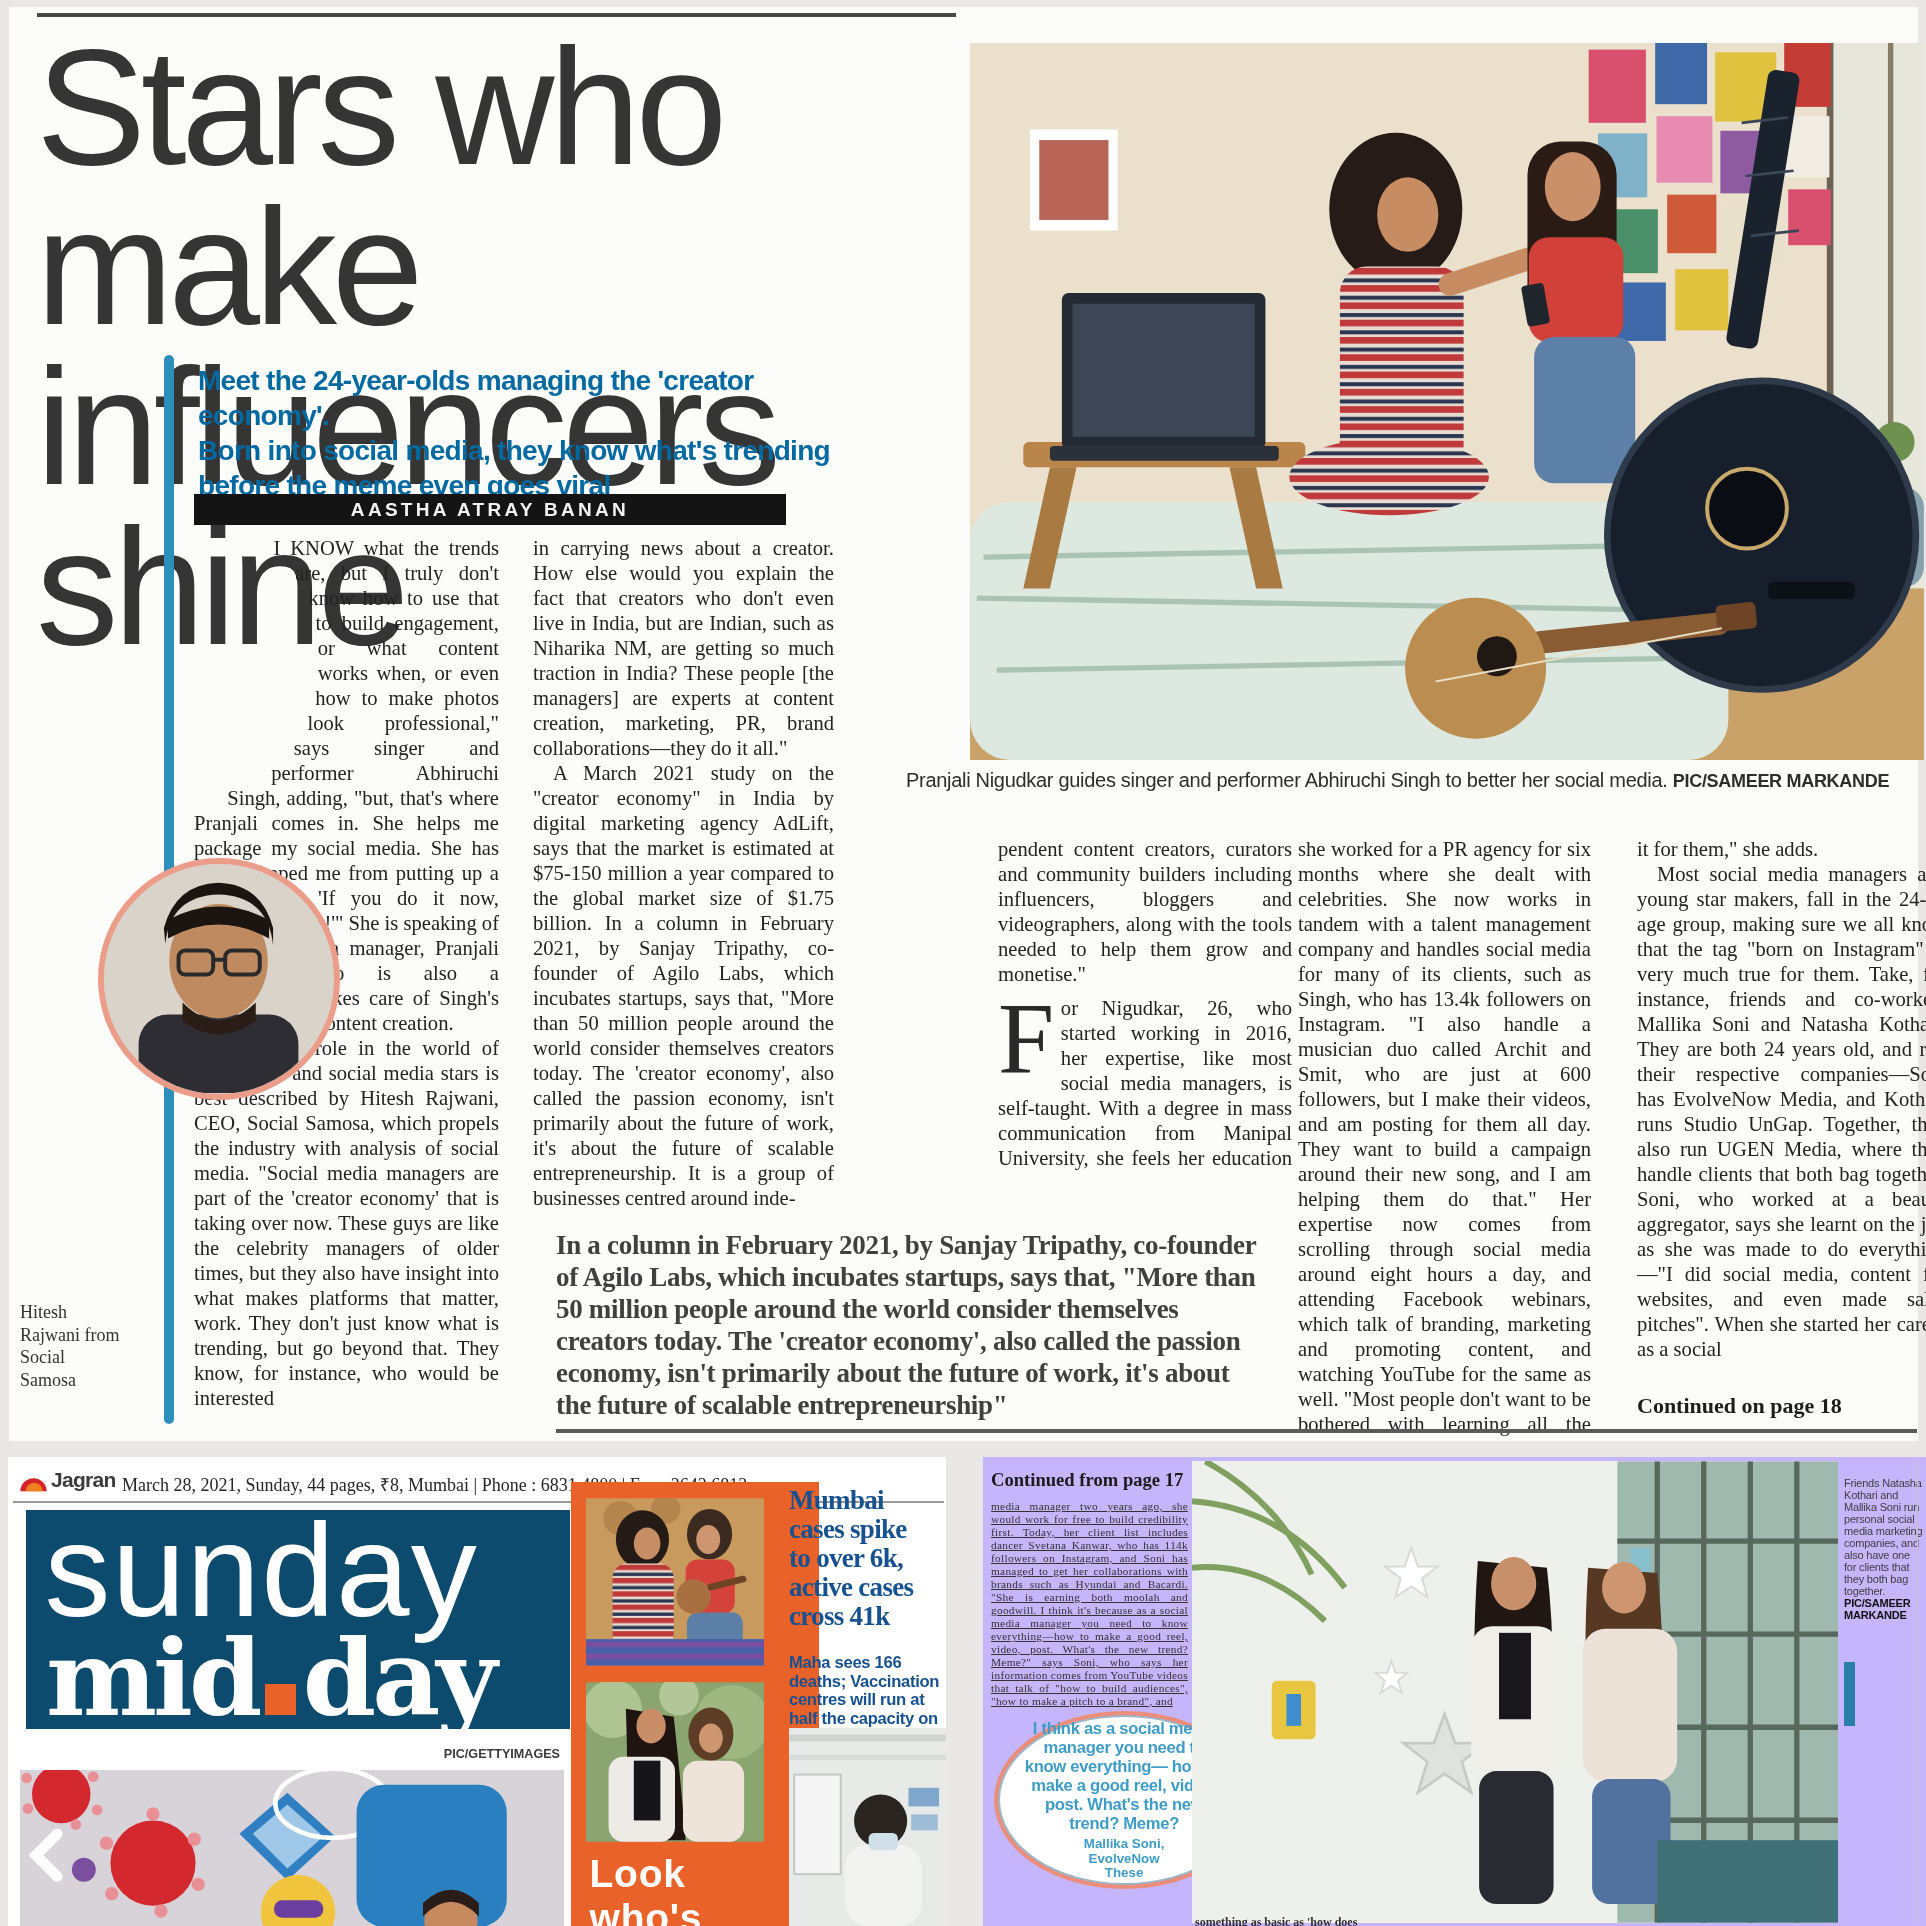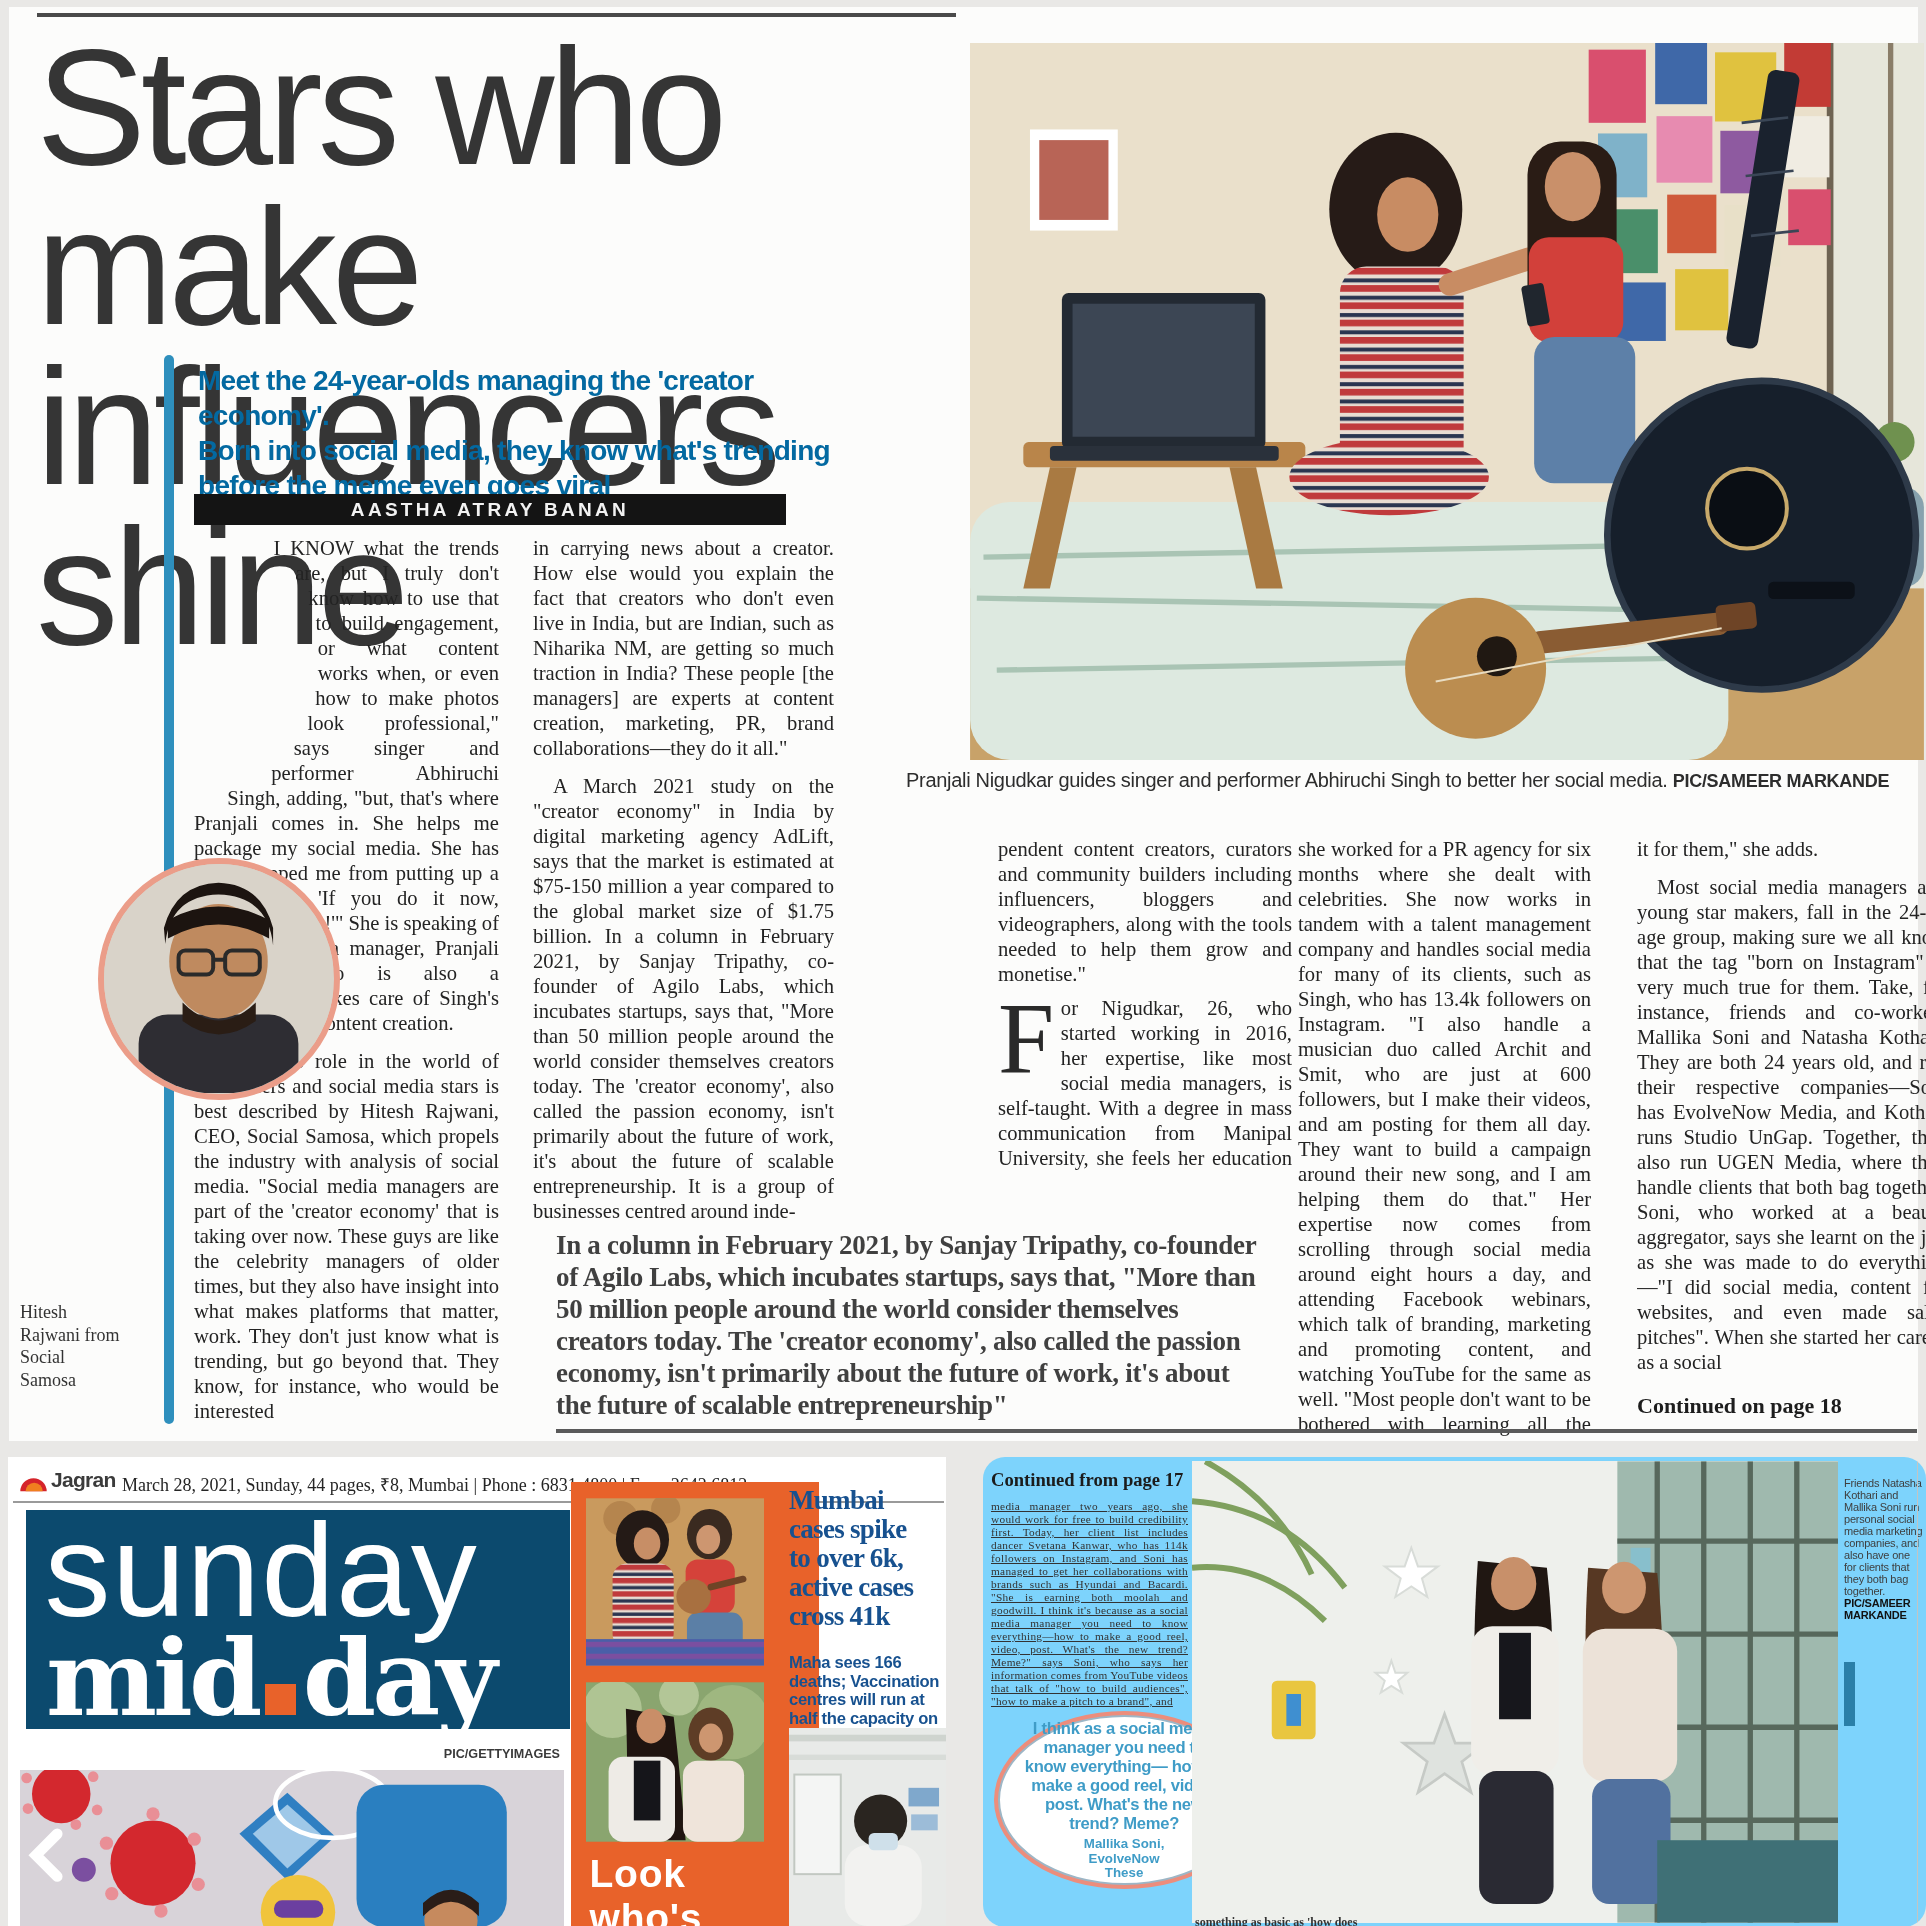--- a/index.html
+++ b/index.html
@@ -16,21 +16,21 @@
     color:#353535;white-space:pre-line;}
   .teal-bar{left:164px;top:355px;width:10px;height:1069px;background:#2e8fbd;border-radius:5.3px;}
   .subhead{left:198px;top:363px;width:672px;font-family:"Liberation Sans",sans-serif;
     font-weight:bold;font-size:28px;line-height:35px;letter-spacing:-0.7px;color:#0369a1;white-space:pre-line;}
   .byline-bar{left:194px;top:494px;width:592px;height:31px;background:#141414;
     display:flex;align-items:center;justify-content:center;}
   .byline-bar span{color:#f2f2f2;font-family:"Liberation Sans",sans-serif;font-weight:bold;
     font-size:19px;letter-spacing:3.3px;}
   .bodycol{font-size:20.6px;line-height:25px;text-align:justify;color:#232323;}
   .bodycol p{margin:0;}
-  .bodycol p.ind{text-indent:20px;margin-top:13px;}
+  .bodycol p.ind{text-indent:20px;}
   .col1{left:194px;top:536px;width:305px;height:891px;overflow:hidden;}
   .col2{left:533px;top:536px;width:301px;height:696px;overflow:hidden;}
   .col3{left:974px;top:837px;width:294px;height:333px;overflow:hidden;margin-left:24px;}
   .col4{left:1298px;top:837px;width:293px;height:602px;overflow:hidden;}
   .col5{left:1637px;top:837px;width:310px;height:532px;overflow:hidden;}
   .portrait-float{float:left;width:149px;height:247px;margin-top:333px;margin-left:-8px;
     shape-outside:circle(133px at -9.3px 124px);}
   .dropcap{float:left;font-size:101px;line-height:78px;padding:4px 6.7px 0 0;color:#2a2a2a;}
   .pullquote{left:556px;top:1229px;width:704px;font-weight:bold;font-size:27px;line-height:32px;
     color:#404040;letter-spacing:-0.3px;}
@@ -67,21 +67,21 @@
   .look{position:absolute;left:18.6px;top:370px;color:#fff;font-family:"Liberation Sans",sans-serif;
     font-weight:bold;font-size:39px;line-height:44px;letter-spacing:0.7px;white-space:pre-line;}
   .news-headline{left:781px;top:29px;width:193px;font-weight:bold;font-size:27px;line-height:29px;
     color:#17518f;letter-spacing:-0.7px;white-space:pre-line;}
   .news-sub{left:781px;top:197px;width:166px;font-family:"Liberation Sans",sans-serif;
     font-weight:bold;font-size:16.6px;line-height:18.6px;color:#17518f;letter-spacing:-0.3px;}
   .pref{color:#e8622a;letter-spacing:0.7px;}
   .vac-photo{left:781px;top:271px;width:158px;height:198px;overflow:hidden;background:#e8eae8;}
 
   
-  .panel-br{left:983px;top:1457px;width:943px;height:470px;background:#7dd3fc;overflow:hidden;border-radius:22px;}
+  .panel-br{left:983px;top:1457px;width:943px;height:470px;background:#c4b5fd;overflow:hidden;}
   .cont-header{left:8px;top:12px;font-weight:bold;font-size:18.6px;color:#1b1b1b;}
   .cont-body{left:8px;top:43px;width:197px;font-size:11.3px;line-height:13px;
     letter-spacing:0.3px;text-align:justify;color:#333;text-decoration:underline;}
   .bubble{left:10.6px;top:254px;width:261px;height:178px;background:#ec8d7c;border-radius:50%;
     padding:4px;box-sizing:border-box;}
   .bubble-inner{width:100%;height:100%;background:#fff;border:2px solid #9db6c6;border-radius:50%;
     box-sizing:border-box;display:flex;flex-direction:column;align-items:center;justify-content:center;
     padding:9.3px 22.6px;text-align:center;}
   .bubble-text{font-family:"Liberation Sans",sans-serif;font-weight:bold;font-size:16.6px;
     line-height:19px;color:#3f9cc7;letter-spacing:-0.3px;}

